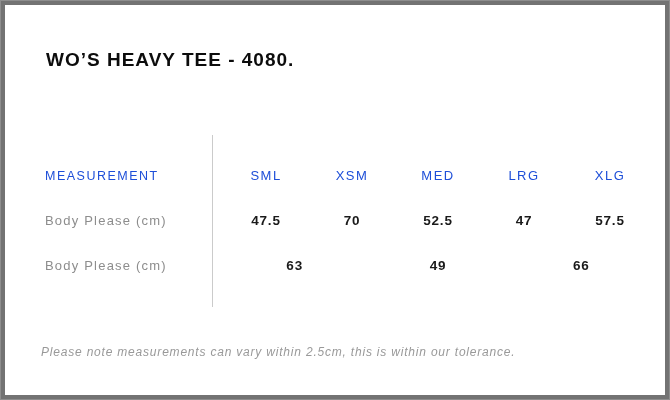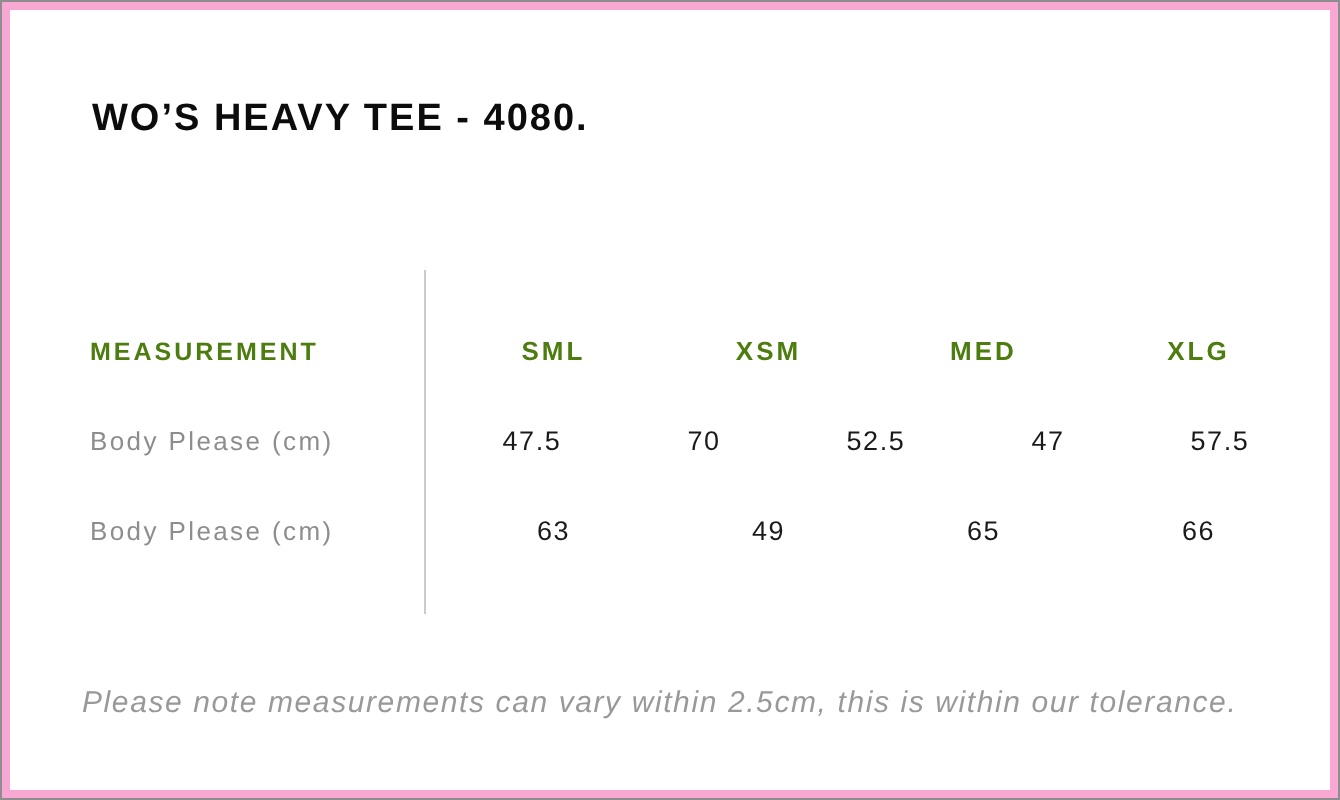--- a/index.html
+++ b/index.html
@@ -12,21 +12,21 @@
     box-sizing: border-box;
     width: 670px;
     height: 400px;
     border: 1px solid #8e8e8e;
     background: #ffffff;
   }
   .content {
     box-sizing: border-box;
     width: 100%;
     height: 100%;
-    border: 4px solid #f9a8d4;
+    border: 4px solid #737373;
     position: relative;
     background: #ffffff;
     overflow: hidden;
   }
   .title {
     margin: 45px 0 0 41px;
     font-size: 19px;
     line-height: 19px;
     font-weight: 700;
     letter-spacing: 1px;
@@ -50,44 +50,45 @@
     padding-left: 40px;
     padding-right: 12px;
   }
   .label-cell {
     width: 178px;
     flex: 0 0 178px;
   }
   .size-cell {
     flex: 1 1 0;
     text-align: center;
+    font-weight: bold;
   }
   .header-cell {
-    font-weight: 700;
+    font-weight: 400;
     font-size: 13px;
     letter-spacing: 1.5px;
-    color: #4d7c0f;
+    color: #1d4ed8;
   }
   .label-cell.header-cell {
     font-size: 12.5px;
   }
   .muted-label {
     color: #8d8d8d;
     font-size: 13px;
     letter-spacing: 1.2px;
   }
   .value-cell {
     color: #1a1a1a;
     font-size: 13.5px;
     letter-spacing: 0.8px;
   }
   .note {
     margin: 56px 0 0 36px;
     font-style: italic;
-    font-size: 15px;
+    font-size: 12px;
     line-height: 16px;
     letter-spacing: 0.8px;
     color: #999999;
   }
 </style>
 </head>
 <body>
 
 <div class="frame">
   <div class="content">
@@ -96,37 +97,37 @@
 
     <div class="divider-v"></div>
 
     <div class="table">
 
       <div class="row">
         <div class="label-cell header-cell">MEASUREMENT</div>
         <div class="size-cell header-cell">SML</div>
         <div class="size-cell header-cell">XSM</div>
         <div class="size-cell header-cell">MED</div>
+        <div class="size-cell header-cell">LRG</div>
         <div class="size-cell header-cell">XLG</div>
       </div>
 
       <div class="row">
         <div class="label-cell muted-label">Body Please (cm)</div>
         <div class="size-cell value-cell">47.5</div>
         <div class="size-cell value-cell">70</div>
         <div class="size-cell value-cell">52.5</div>
         <div class="size-cell value-cell">47</div>
         <div class="size-cell value-cell">57.5</div>
       </div>
 
       <div class="row">
         <div class="label-cell muted-label">Body Please (cm)</div>
         <div class="size-cell value-cell">63</div>
         <div class="size-cell value-cell">49</div>
-        <div class="size-cell value-cell">65</div>
         <div class="size-cell value-cell">66</div>
       </div>
 
     </div>
 
     <p class="note">Please note measurements can vary within 2.5cm, this is within our tolerance.</p>
 
   </div>
 </div>
 

